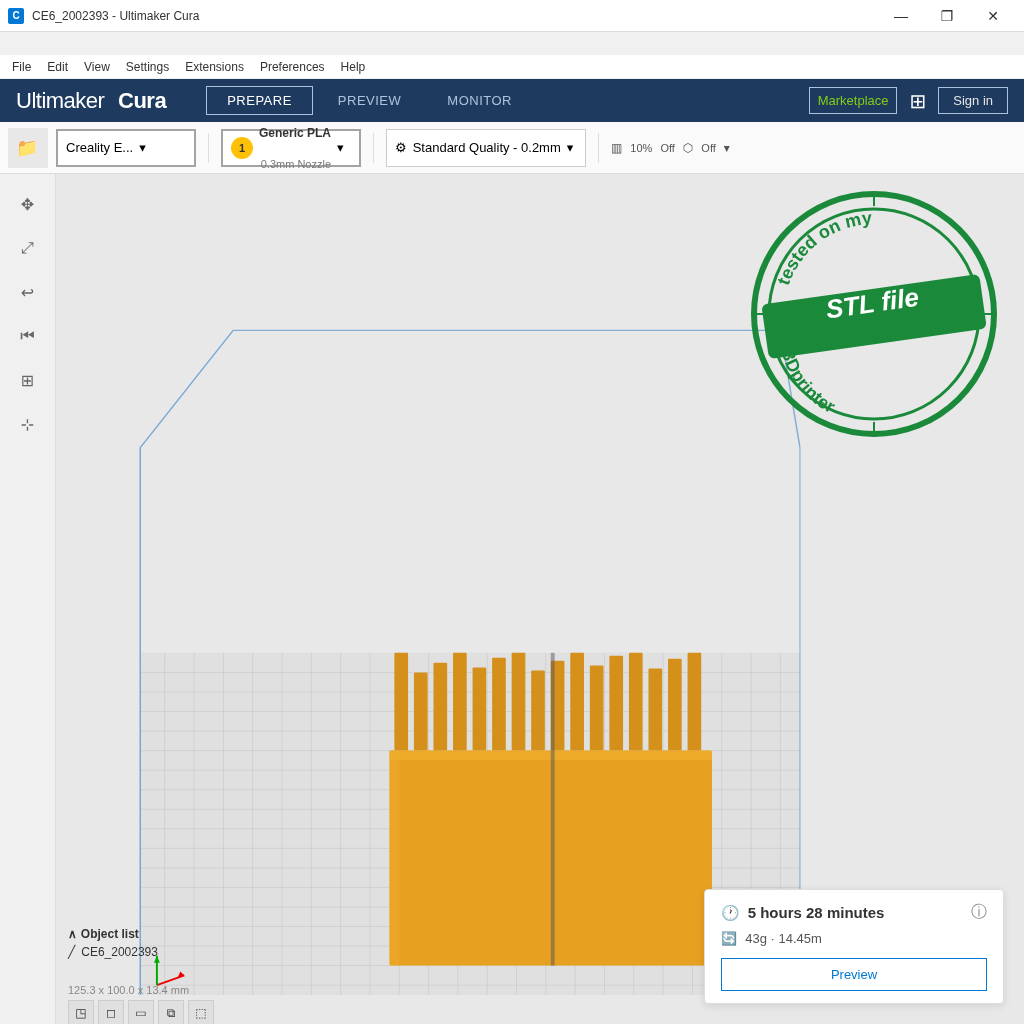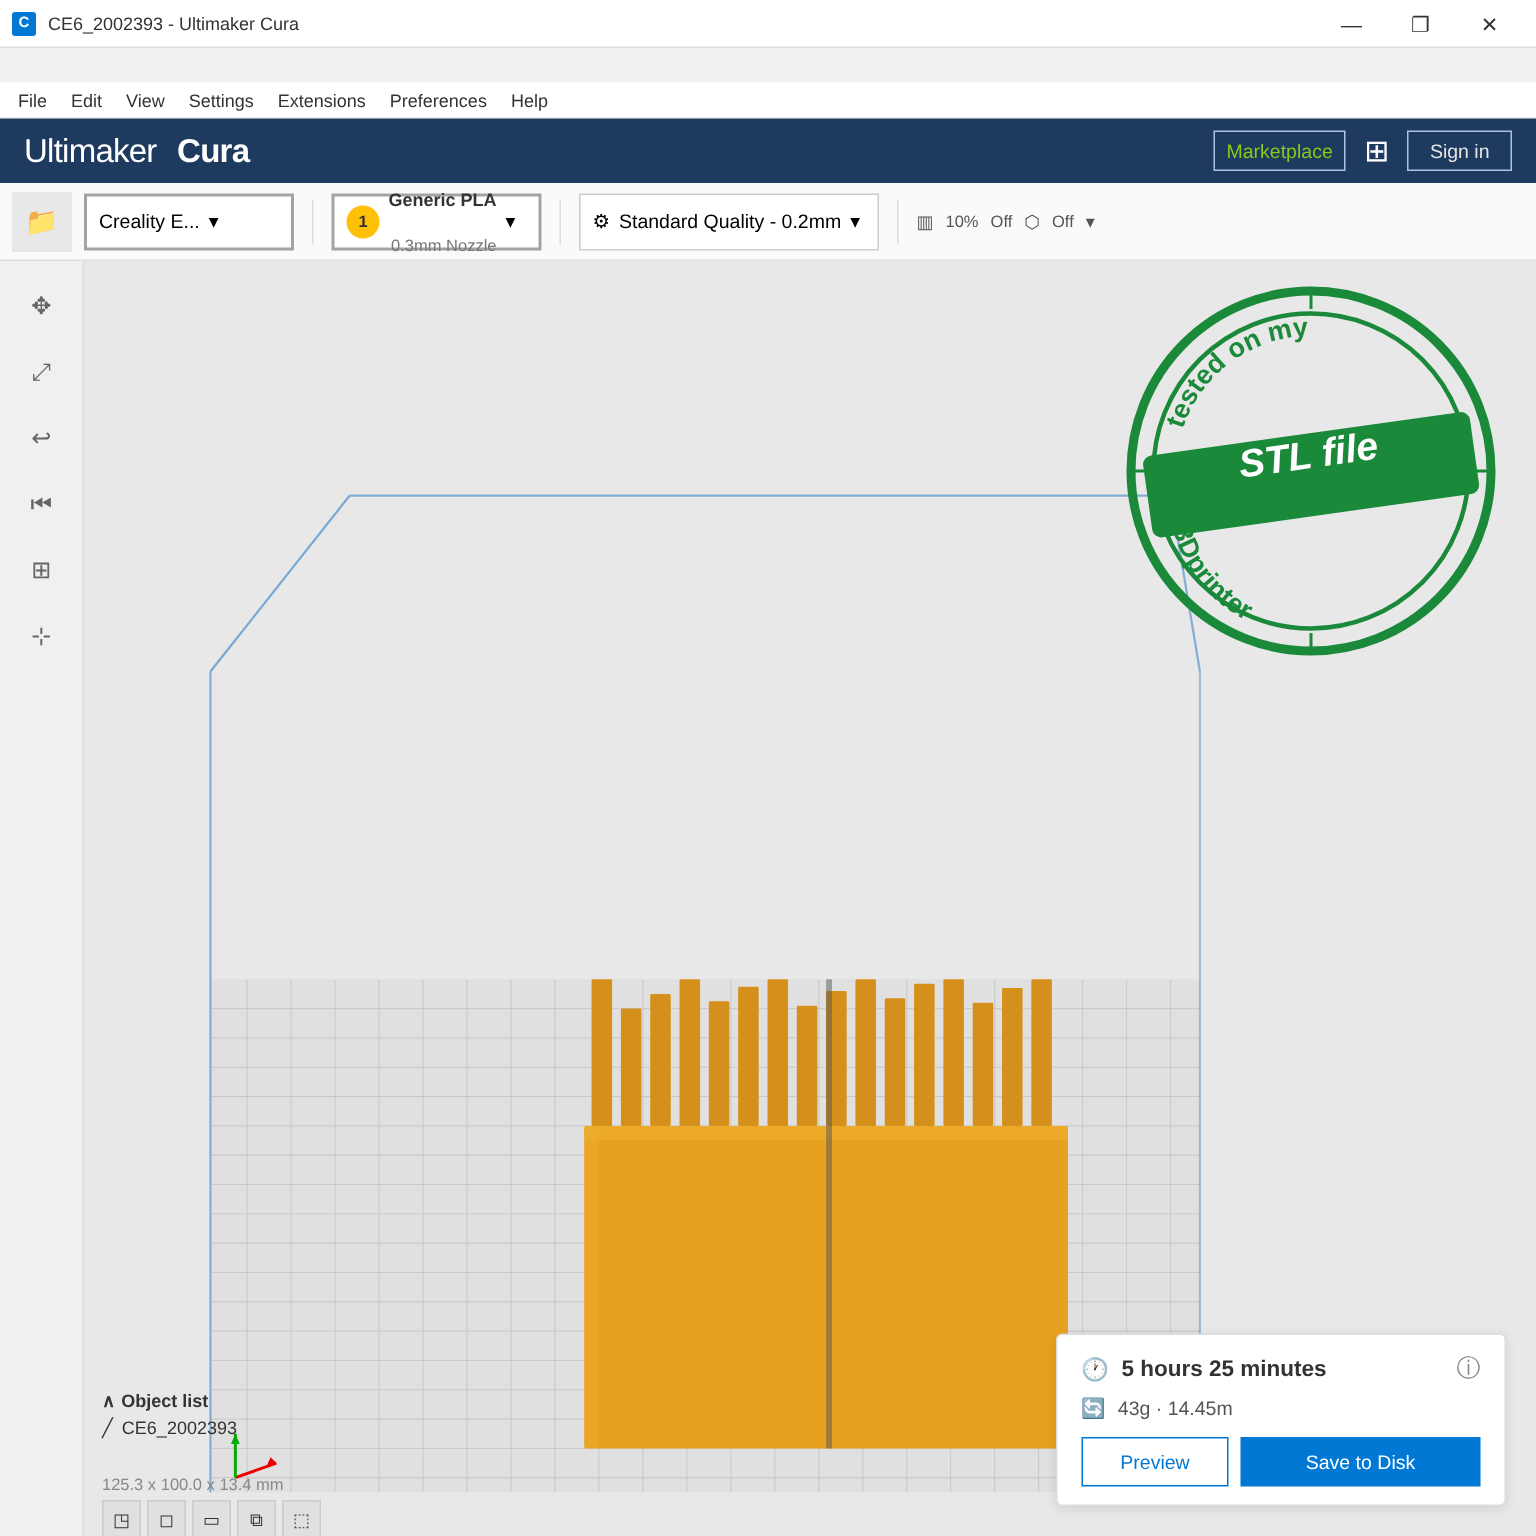--- a/index.html
+++ b/index.html
@@ -265,20 +265,25 @@
   <span class="menu-item">View</span>
   <span class="menu-item">Settings</span>
   <span class="menu-item">Extensions</span>
   <span class="menu-item">Preferences</span>
   <span class="menu-item">Help</span>
 </div>
 
 <div class="app-header">
   <div class="app-logo">
     <span>Ultimaker</span>&nbsp;<span class="app-logo-bold">Cura</span>
+  </div>
+  <div class="nav-tabs">
+    <div class="nav-tab active">PREPARE</div>
+    <div class="nav-tab">PREVIEW</div>
+    <div class="nav-tab">MONITOR</div>
   </div>
   <div class="header-right">
     <button class="marketplace-btn">Marketplace</button>
     <span class="grid-icon">⊞</span>
     <button class="signin-btn">Sign in</button>
   </div>
 </div>
 
 <div class="toolbar">
   <button class="toolbar-folder-btn">
@@ -458,31 +463,30 @@
           <line x1="238" y1="130" x2="250" y2="130"></line>
         </g>
       </svg>
     </div>
 
     
     <div class="print-info-panel" style="position:absolute; bottom:30px; right:20px;">
       <div class="print-time-row">
         <div class="print-time">
           <span>🕐</span>
-          <span>5 hours 25 minutes</span>
+          <span>5 hours 28 minutes</span>
         </div>
         <span style="cursor:pointer; color:#888;">ⓘ</span>
       </div>
       <div class="print-weight">
         <span>🔄</span>
         <span>43g · 14.45m</span>
       </div>
       <div class="print-actions">
         <button class="btn-preview">Preview</button>
-        <button class="btn-save">Save to Disk</button>
       </div>
     </div>
 
     
     <div class="bottom-bar">
       <div class="object-list-panel">
         <div class="object-list-header">
           <span>∧</span>
           <span>Object list</span>
         </div>

